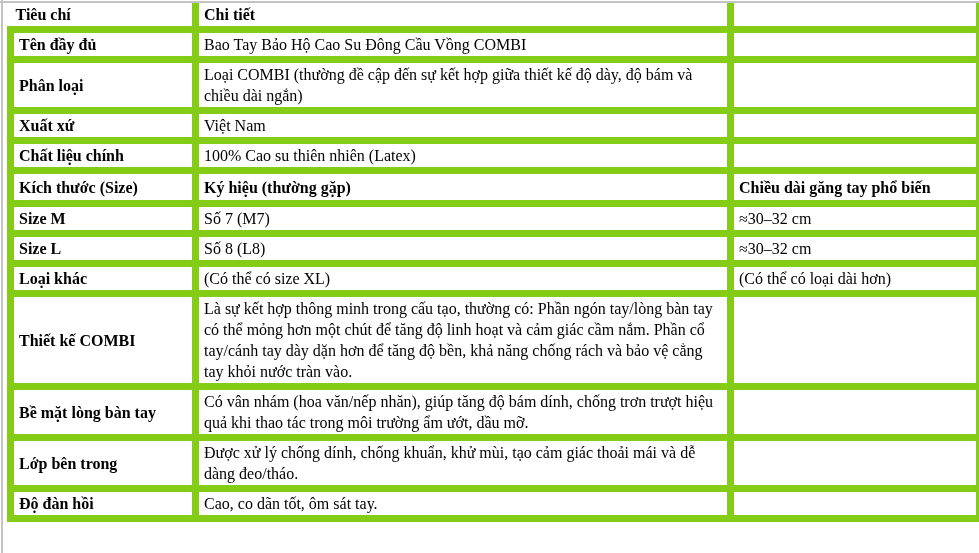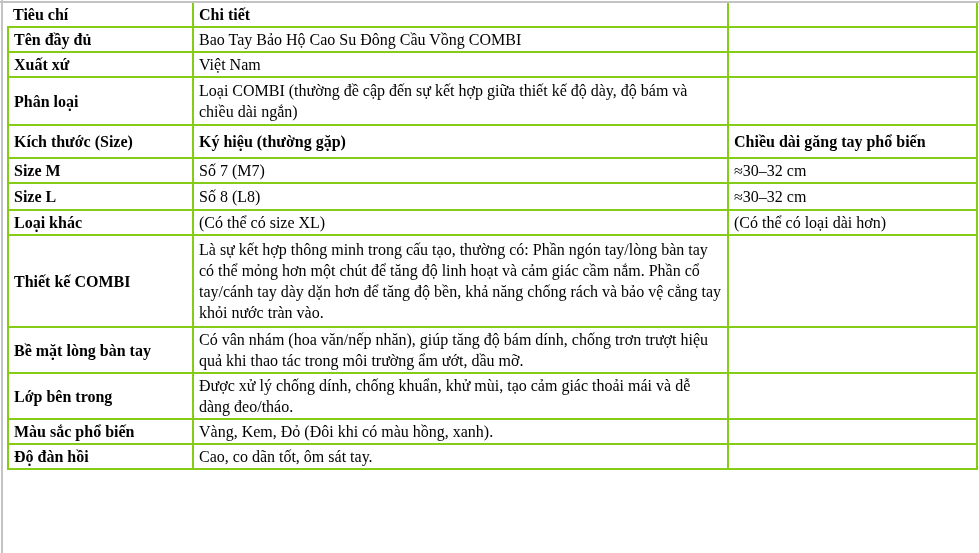--- a/index.html
+++ b/index.html
@@ -9,21 +9,21 @@
     font-family:"Liberation Serif","DejaVu Serif",serif;
   }
   .page-line-top { position:absolute; left:0; top:1px; width:979px; height:2px; background:#c3c3c3; }
   .page-line-left { position:absolute; left:1px; top:0; width:2px; height:553px; background:#c3c3c3; }
 
   table.spec {
     position:absolute; left:7px; top:3px;
     width:969px; border-collapse:collapse; table-layout:fixed;
   }
   td {
-    border:2px solid #84cc16;
+    border:7px solid #84cc16;
     padding:1px 5px;
     font-size:16px; line-height:21px;
     vertical-align:middle;
     overflow:hidden;
     word-wrap:break-word;
   }
   td.lbl { font-weight:bold; }
   tr.hdr td { font-weight:bold; text-align:left; }
   tr.r-first td { border-top:none; }
   td.no-left { border-left:none; }
@@ -45,28 +45,33 @@
       <tr class="hdr r-first" style="height:22px">
     <td class="no-left">Tiêu chí</td>
     <td>Chi tiết</td>
     <td></td>
   </tr>
   <tr style="height:22px">
     <td class="lbl">Tên đầy đủ</td>
     <td>Bao Tay Bảo Hộ Cao Su Đông Cầu Vồng COMBI</td>
     <td></td>
   </tr>
+  <tr style="height:48px">
+    <td class="lbl">Phân loại</td>
+    <td>Loại COMBI (thường đề cập đến sự kết hợp giữa thiết kế độ dày, độ bám và chiều dài ngắn)</td>
+    <td></td>
+  </tr>
   <tr style="height:24px">
     <td class="lbl">Xuất xứ</td>
     <td>Việt Nam</td>
     <td></td>
   </tr>
-  <tr style="height:48px">
-    <td class="lbl">Phân loại</td>
-    <td>Loại COMBI (thường đề cập đến sự kết hợp giữa thiết kế độ dày, độ bám và chiều dài ngắn)</td>
+  <tr style="height:25px">
+    <td class="lbl">Chất liệu chính</td>
+    <td>100% Cao su thiên nhiên (Latex)</td>
     <td></td>
   </tr>
 
   <tr class="hdr" style="height:33px">
     <td>Kích thước (Size)</td>
     <td>Ký hiệu (thường gặp)</td>
     <td>Chiều dài găng tay phổ biến</td>
   </tr>
   <tr style="height:25px">
     <td class="lbl">Size M</td>
@@ -93,23 +98,18 @@
     <td class="lbl">Bề mặt lòng bàn tay</td>
     <td>Có vân nhám (hoa văn/nếp nhăn), giúp tăng độ bám dính, chống trơn trượt hiệu quả khi thao tác trong môi trường ẩm ướt, dầu mỡ.</td>
     <td></td>
   </tr>
   <tr style="height:46px">
     <td class="lbl">Lớp bên trong</td>
     <td>Được xử lý chống dính, chống khuẩn, khử mùi, tạo cảm giác thoải mái và dễ dàng đeo/tháo.</td>
     <td></td>
   </tr>
   <tr style="height:24px">
-    <td class="lbl">Màu sắc phổ biến</td>
-    <td>Vàng, Kem, Đỏ (Đôi khi có màu hồng, xanh).</td>
-    <td></td>
-  </tr>
-  <tr style="height:24px">
     <td class="lbl">Độ đàn hồi</td>
     <td>Cao, co dãn tốt, ôm sát tay.</td>
     <td></td>
   </tr>
 </tbody>
   </table>
 
 </body></html>

